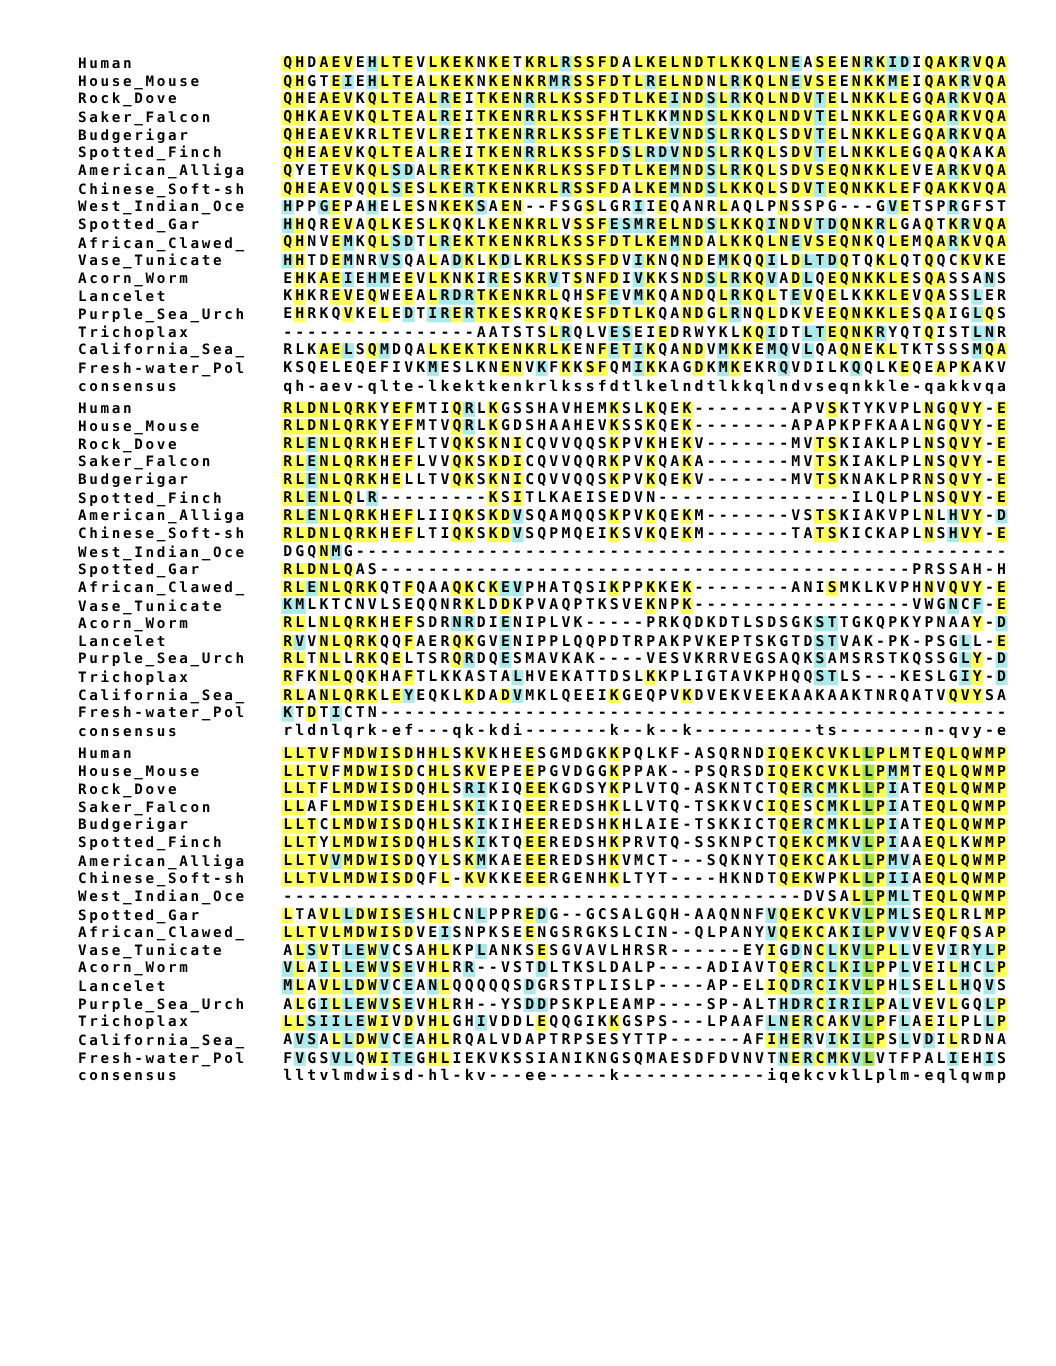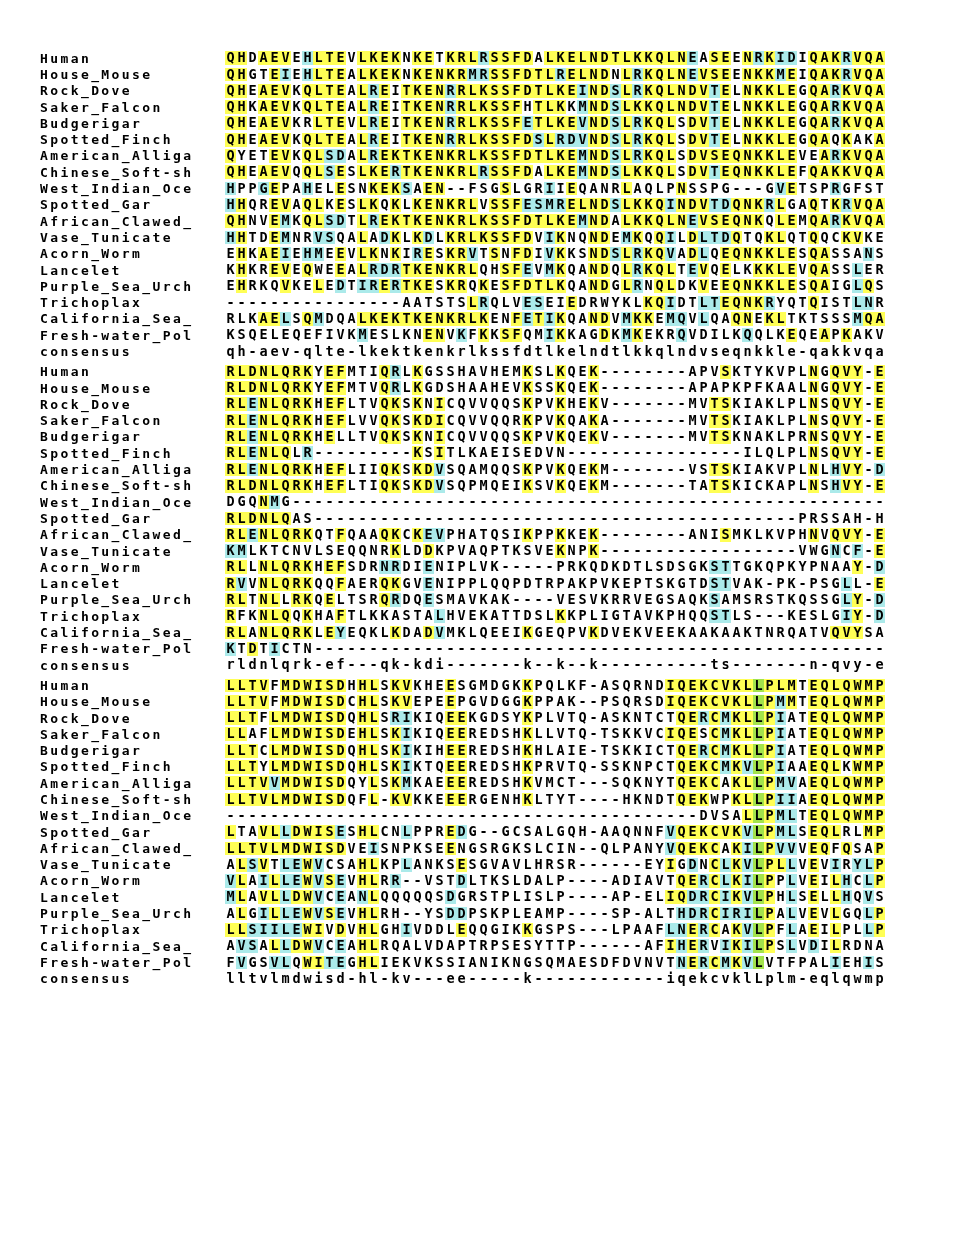--- a/index.html
+++ b/index.html
@@ -1,18 +1,18 @@
 <!DOCTYPE html>
 <html style="--identical: #FFFF55; --similar: #ABEAEA; --invariant: #A3E34C;"><head>
 <meta charset="utf-8">
 <style>
   html,body{margin:0;padding:0;background:#ffffff;}
   body{width:960px;height:1242px;position:relative;overflow:hidden;
        font-family:"DejaVu Sans Mono","Liberation Mono",monospace;}
-  .wrap{padding:50px 12px 0 40px;}
+  .wrap{padding:50px 12px 0 40px;margin-left:31px;}
   .block{margin-bottom:4px;}
   .row{display:flex;align-items:center;height:16.3px;}
   .name{width:185px;flex:0 0 185px;font-weight:700;font-size:13px;
         letter-spacing:2.4px;color:#000;white-space:pre;}
   .seq{display:flex;}
   .ch{flex:0 0 11px;width:11px;height:13.8px;line-height:13.9px;text-align:center;
       font-weight:700;font-size:13.5px;color:#000;white-space:pre;}
   .y{background:var(--identical);}
   .c{background:var(--similar);}
   .g{background:var(--invariant);}

